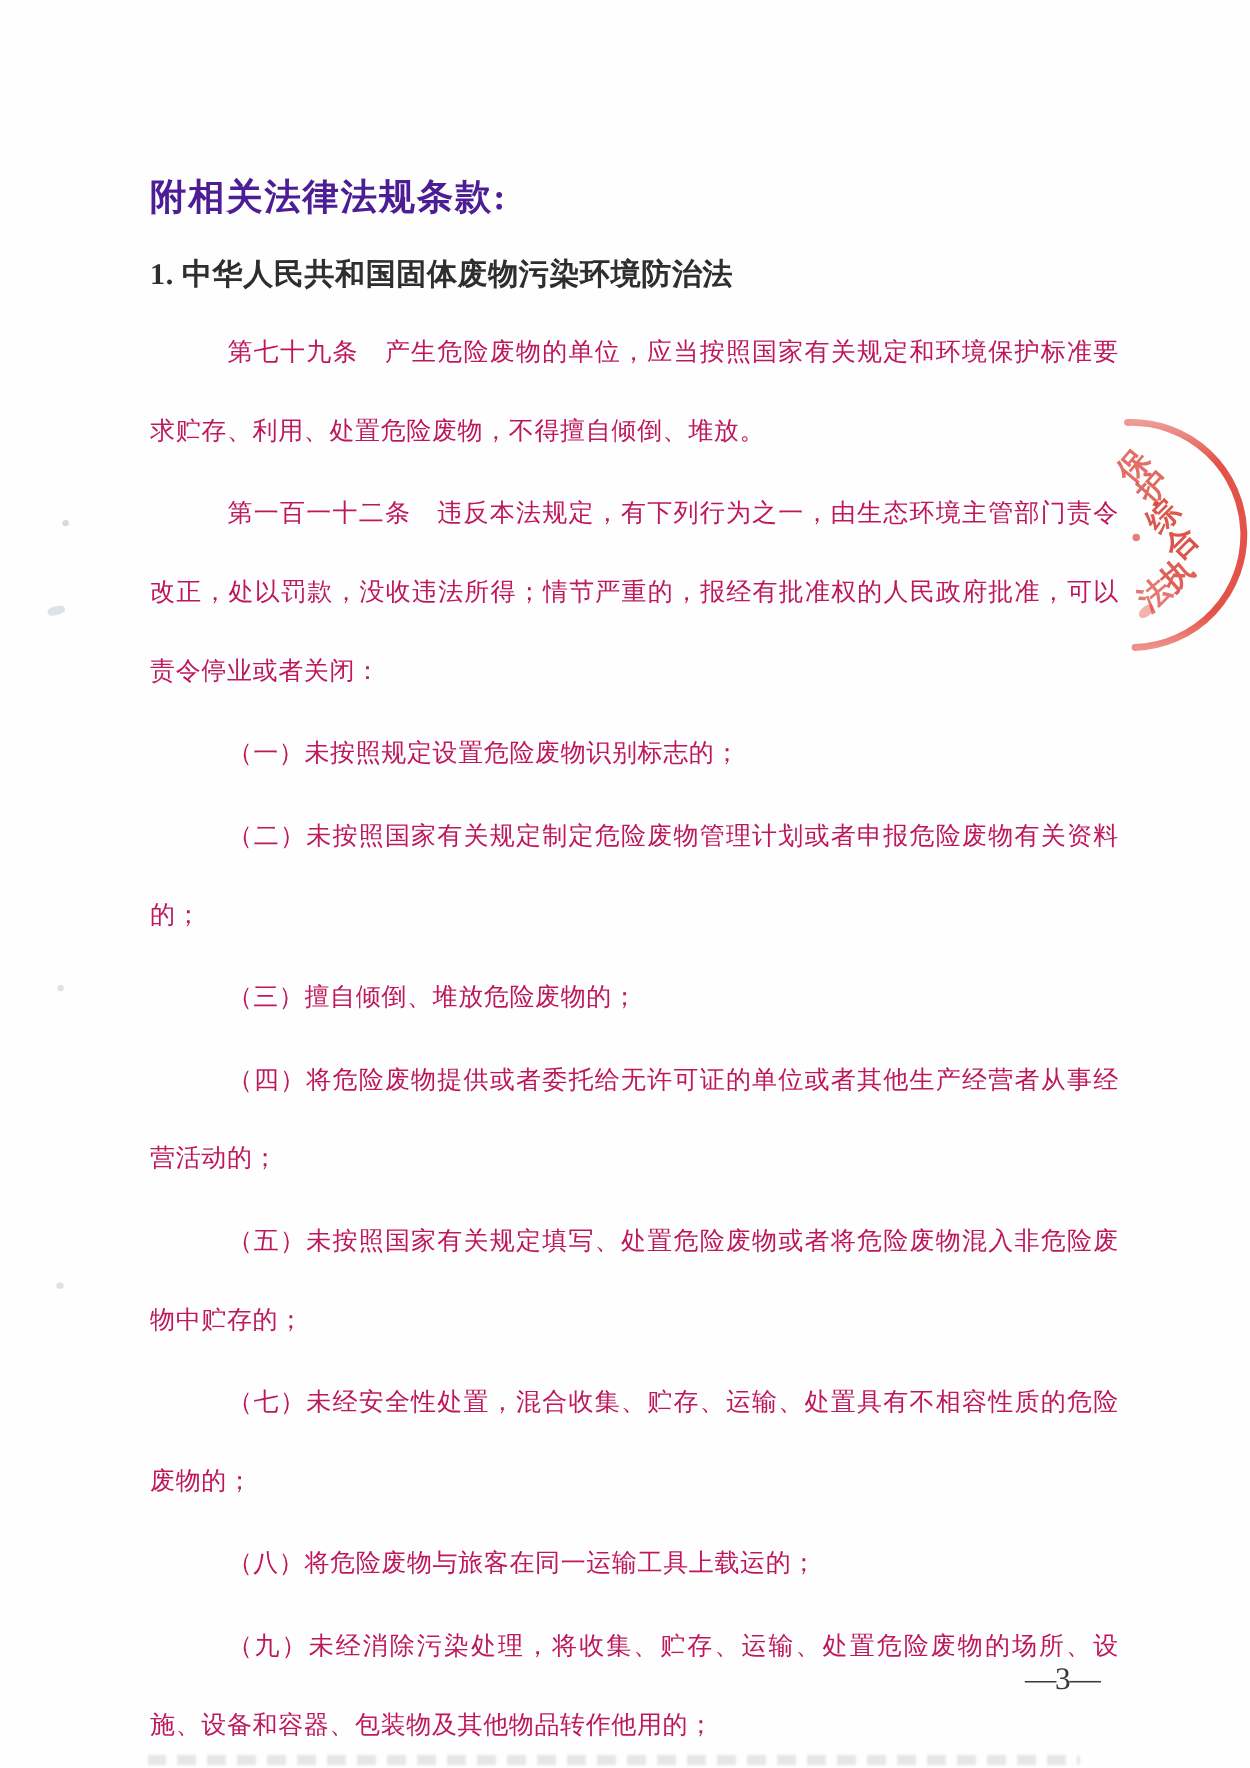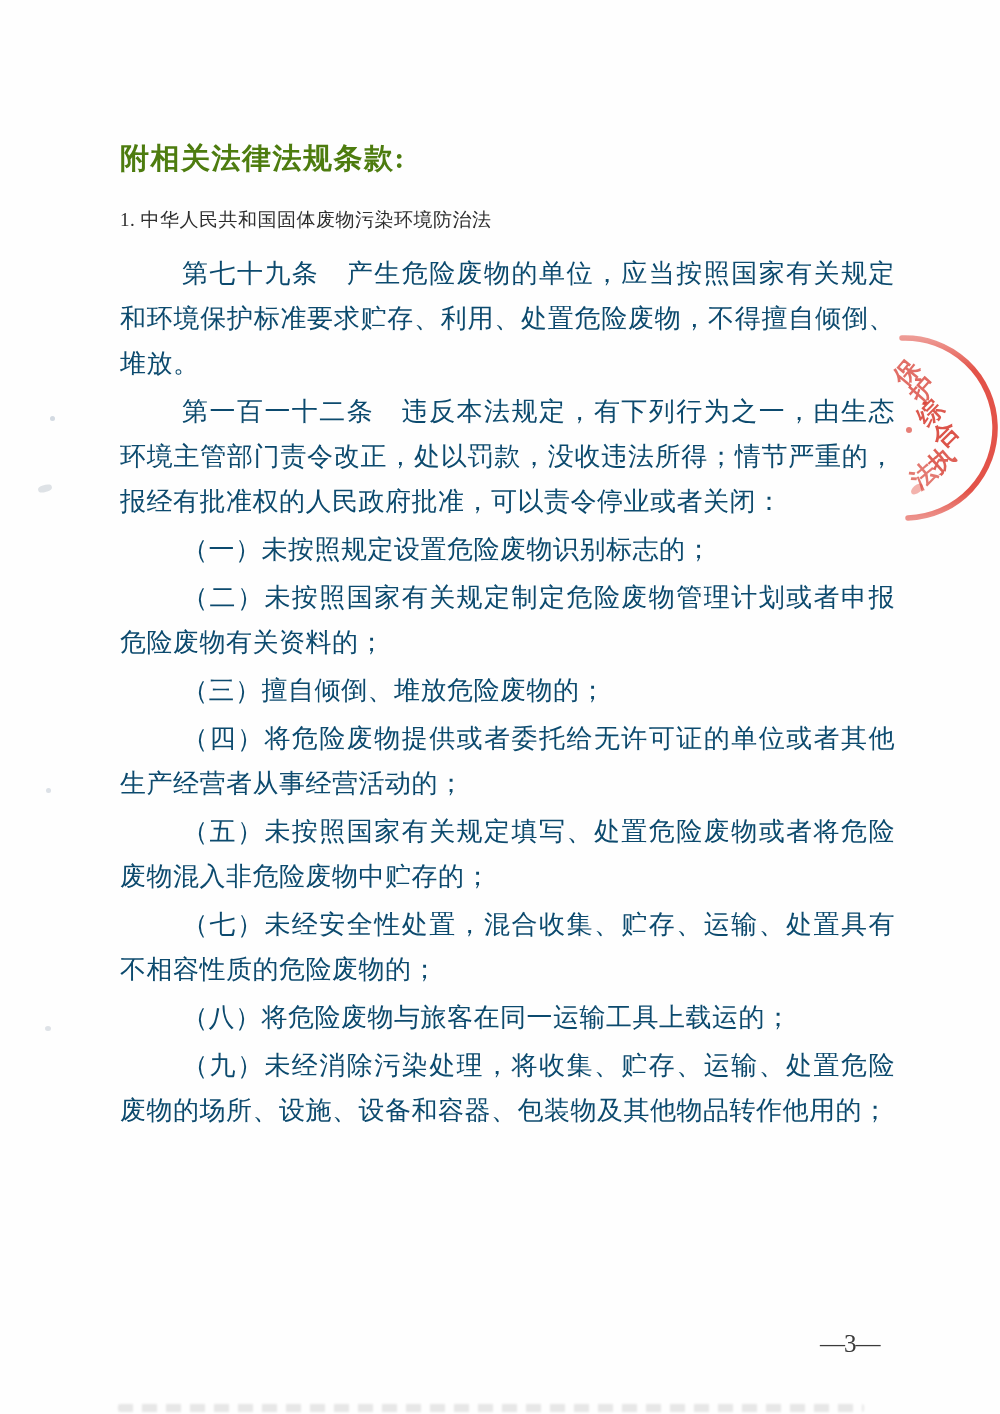--- a/index.html
+++ b/index.html
@@ -17,37 +17,37 @@
     left: 120px;
     top: 141px;
     width: 775px;
   }
   .attachment-heading {
     font-family: "Liberation Serif", "DejaVu Serif", serif;
     font-weight: bold;
     font-size: 29px;
     line-height: 34px;
     letter-spacing: 1.5px;
-    color: #4d7c0f;
+    color: #4c1d95;
     margin-bottom: 28px;
   }
   .law-title {
     font-family: "Liberation Serif", "DejaVu Serif", serif;
-    font-weight: normal;
-    font-size: 19px;
+    font-weight: bold;
+    font-size: 24px;
     line-height: 34px;
     letter-spacing: 0.5px;
     color: #2e2e2e;
     margin-bottom: 14px;
   }
   .body-para {
-    font-size: 26px;
-    line-height: 45px;
+    font-size: 20px;
+    line-height: 63px;
     letter-spacing: 0.5px;
-    color: #0c4a6e;
+    color: #be185d;
     text-align: justify;
     text-indent: 62px;
     margin-bottom: 3px;
   }
   .page-number {
     position: absolute;
     left: 820px;
     top: 1330px;
     width: 80px;
     font-size: 25px;

